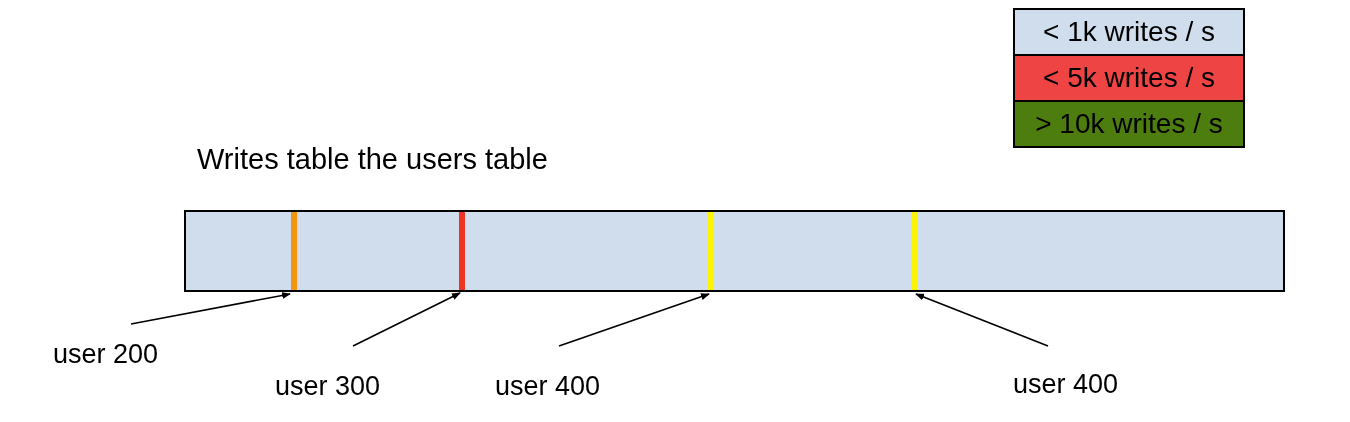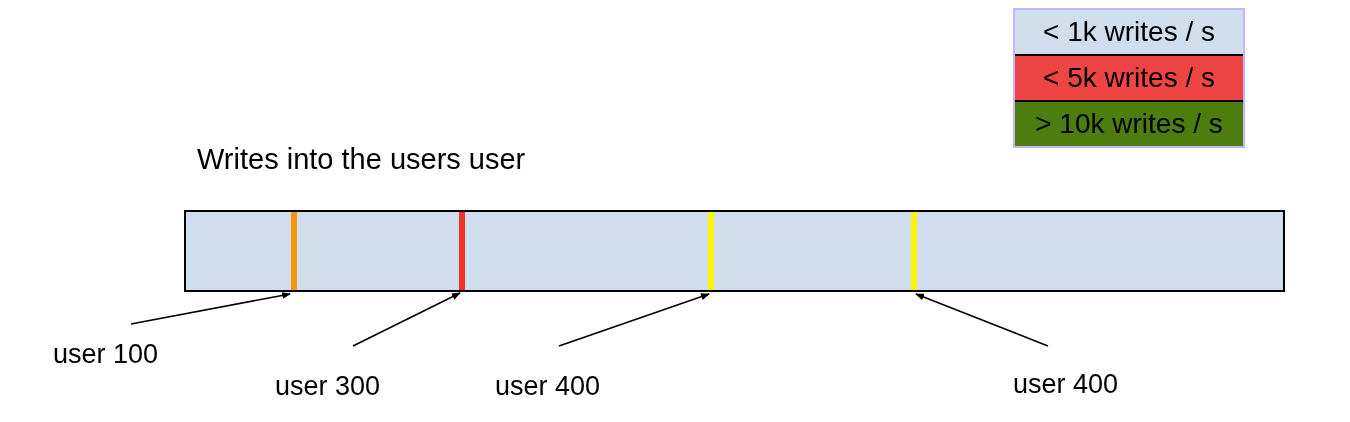--- a/index.html
+++ b/index.html
@@ -18,21 +18,21 @@
     font-size: 29px;
     line-height: 1.15;
     color: #000000;
     white-space: nowrap;
   }
   .legend {
     position: absolute;
     left: 1013px;
     top: 8px;
     width: 232px;
-    border: 2px solid #c4b5fd;
+    border: 2px solid #000000;
     box-sizing: border-box;
     background: #ffffff;
   }
   .legend-row {
     height: 44px;
     display: flex;
     align-items: center;
     justify-content: center;
     font-size: 28px;
     color: #000000;
@@ -69,21 +69,21 @@
     width: 1350px;
     height: 422px;
     pointer-events: none;
   }
 </style>
 </head>
 <body>
 
 <div class="canvas" id="canvas">
 
-  <div class="title">Writes into the users user</div>
+  <div class="title">Writes table the users table</div>
 
   <div class="legend">
     <div class="legend-row" style="background: rgb(207, 221, 237);">
       <span>&lt; 1k writes / s</span>
     </div>
     <div class="legend-row" style="background: #ef4444;">
       <span>&lt; 5k writes / s</span>
     </div>
     <div class="legend-row" style="background: #4d7c0f;">
       <span>&gt; 10k writes / s</span>
@@ -103,17 +103,17 @@
         <line x1="353" y1="346" x2="460" y2="293" stroke="#000000" stroke-width="1.6" marker-end="url(#ah)"></line>
         <line x1="559" y1="346" x2="709" y2="294" stroke="#000000" stroke-width="1.6" marker-end="url(#ah)"></line>
         <line x1="1048" y1="346" x2="916" y2="294" stroke="#000000" stroke-width="1.6" marker-end="url(#ah)"></line>
       </g>
   </svg>
 
 <div class="stripe" style="left: 291px; background: rgb(244, 149, 14);"></div>
     <div class="stripe" style="left: 459px; background: rgb(238, 51, 34);"></div>
     <div class="stripe" style="left: 708px; background: rgb(253, 244, 5);"></div>
     <div class="stripe" style="left: 911px; background: rgb(253, 244, 5);"></div>
-    <div class="user-label" style="left: 53px; top: 340px;">user 100</div>
+    <div class="user-label" style="left: 53px; top: 340px;">user 200</div>
     <div class="user-label" style="left: 275px; top: 372px;">user 300</div>
     <div class="user-label" style="left: 495px; top: 372px;">user 400</div>
     <div class="user-label" style="left: 968px; top: 370px; margin-left: 45px;">user 400</div>
   </div>
 
 </body></html>

